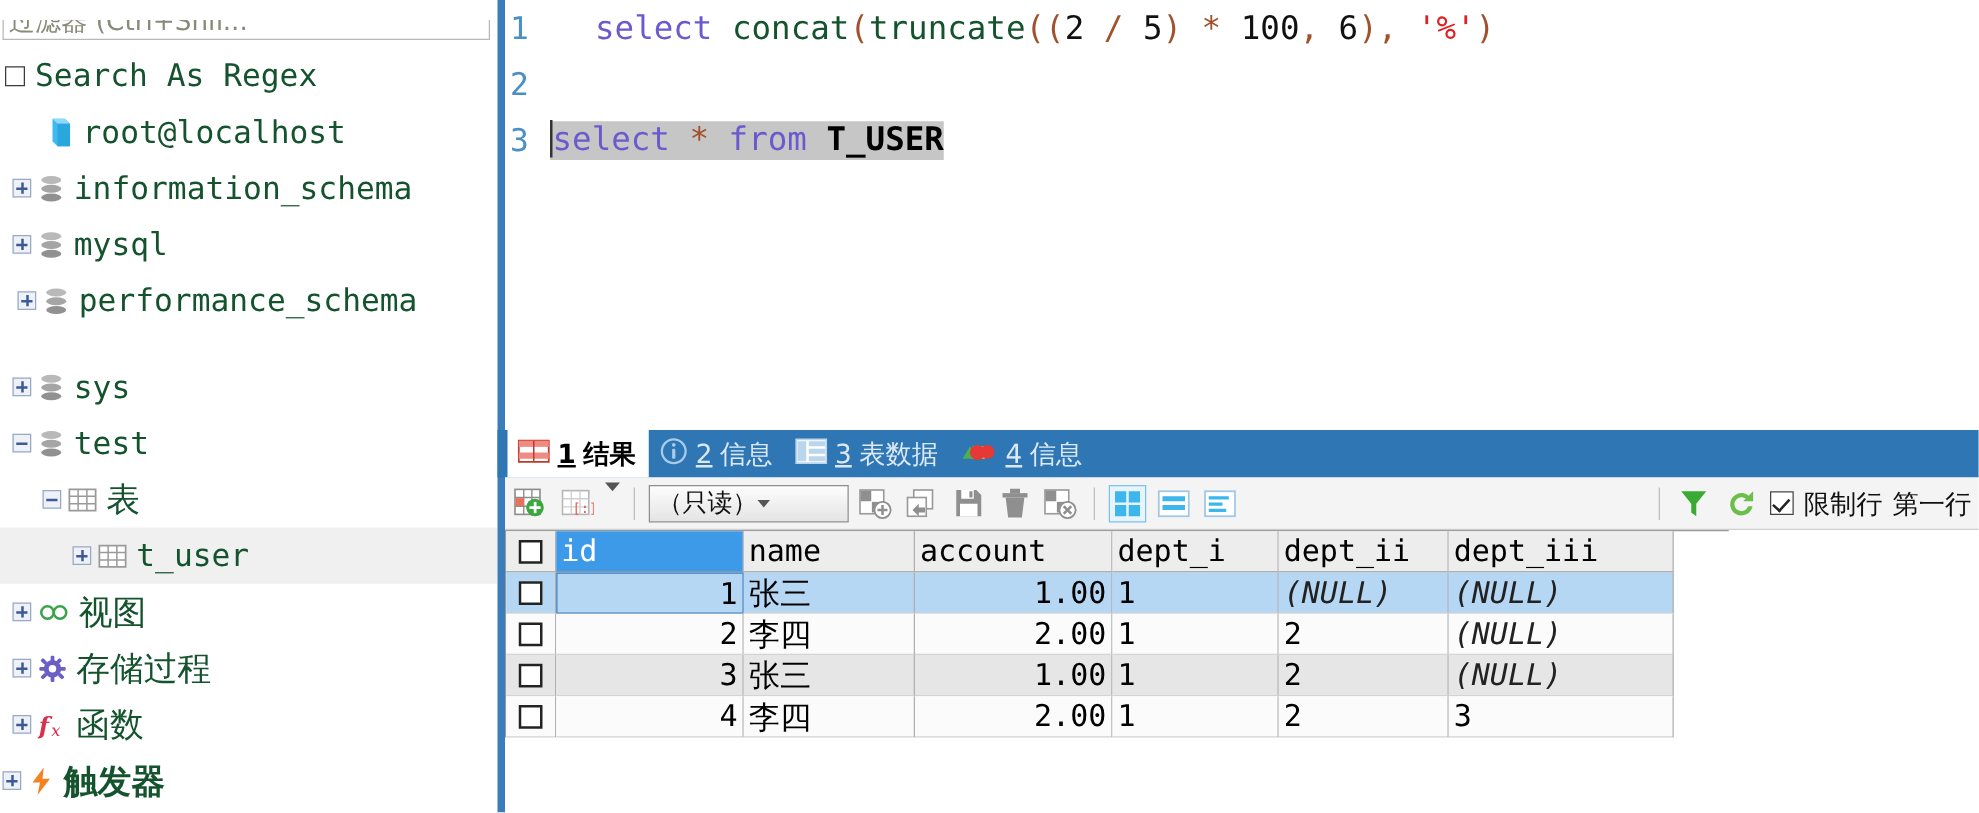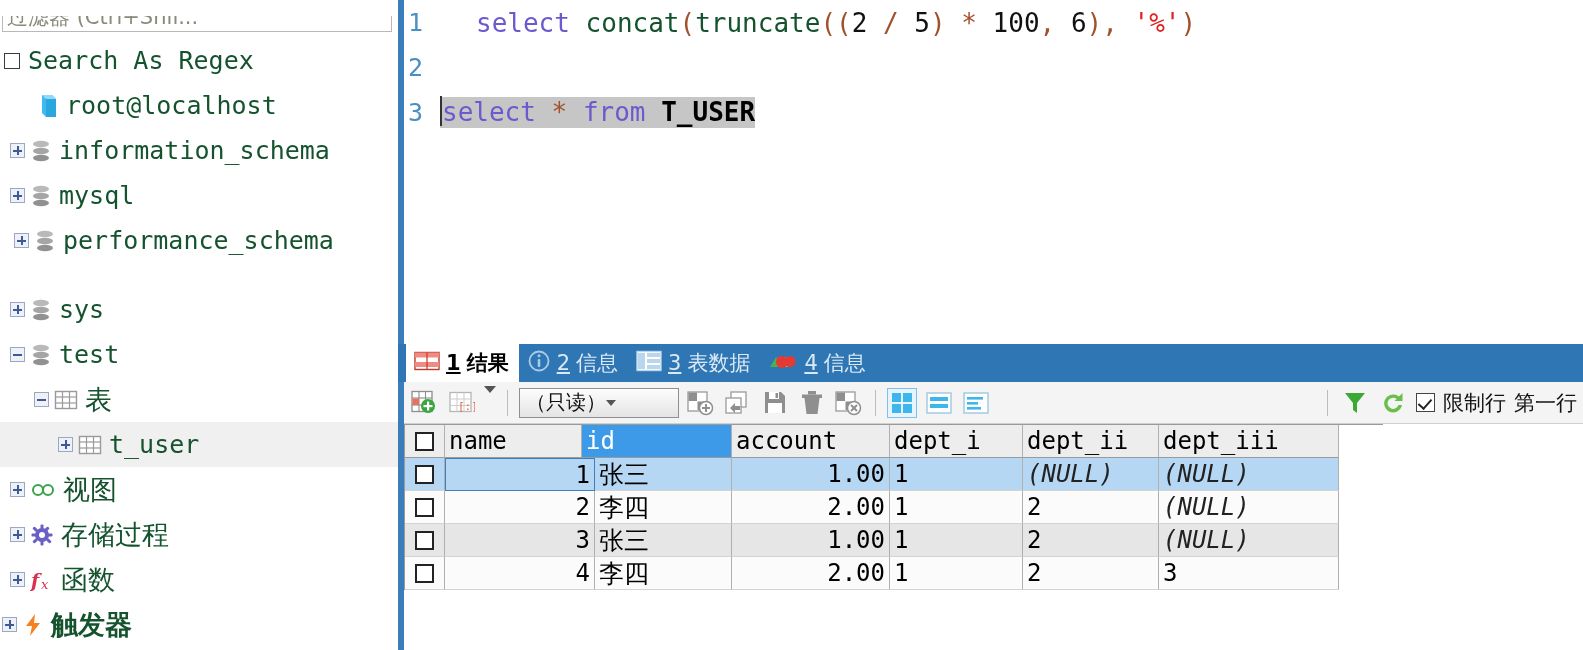--- a/index.html
+++ b/index.html
@@ -615,22 +615,22 @@
         <span class="limit-label">第一行</span>
       </div>
     </div>
 
     <div id="grid">
 
       <div class="grow ghead">
         <div class="gcell cbcell w-cb">
           <span class="cbg"></span>
         </div>
+        <div class="gcell w-id hsel">id</div>
         <div class="gcell w-name">name</div>
-        <div class="gcell w-id hsel">id</div>
         <div class="gcell w-acc">account</div>
         <div class="gcell w-d1">dept_i</div>
         <div class="gcell w-d2">dept_ii</div>
         <div class="gcell w-d3">dept_iii</div>
       </div>
 
       <div class="grow sel">
         <div class="gcell cbcell w-cb">
             <span class="cbg"></span>
           </div>

